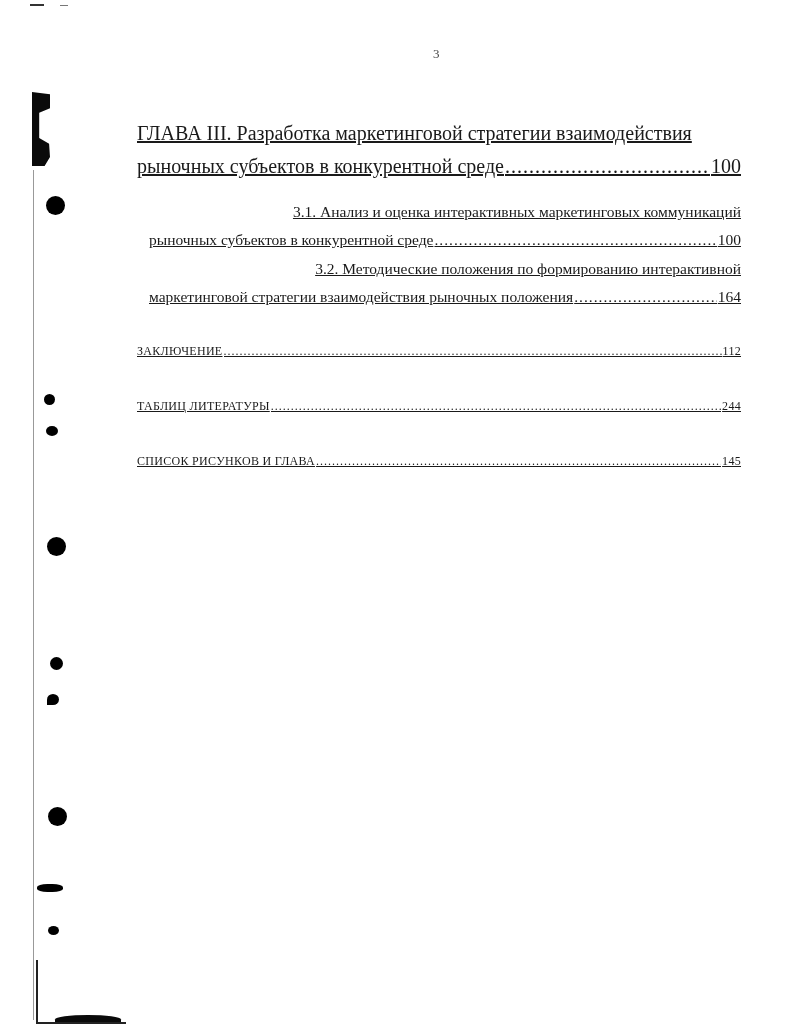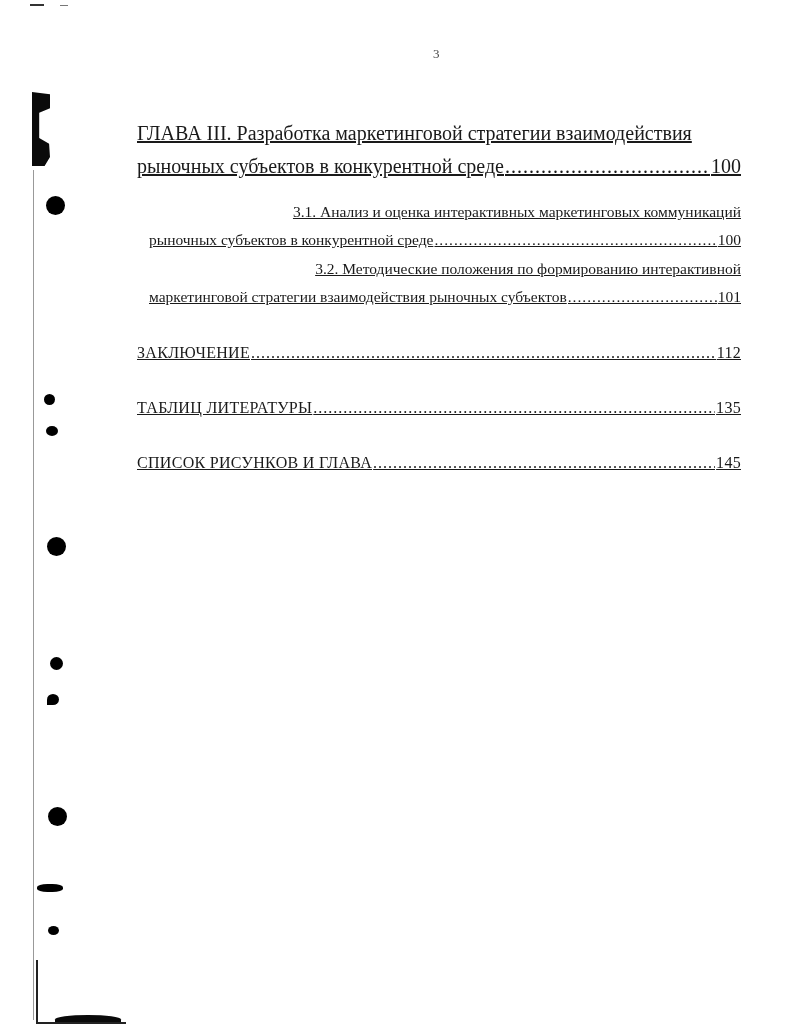--- a/index.html
+++ b/index.html
@@ -18,21 +18,21 @@
     display: flex; align-items: baseline; text-decoration: underline;
   }
   .line .txt { flex: 0 0 auto; }
   .line .dots {
     flex: 1 1 auto; overflow: hidden; white-space: nowrap;
     letter-spacing: 1px; margin: 0 1px;
   }
   .line .pg { flex: 0 0 auto; }
   .chapter { font-size: 20px; }
   .section { font-size: 15.5px; left: 12px !important; width: 592px !important; justify-content: flex-end; }
-  .top { font-size: 16px; letter-spacing: 0.3px; }
+  .top { font-size: 12px; letter-spacing: 0.3px; }
 
   
   .margin-line { position: absolute; background: #888; width: 1px; }
   .hole { position: absolute; background: #000; border-radius: 50%; }
   .blot { position: absolute; background: #0a0a0a; }
 </style>
 </head>
 <body>
 
 <div class="page-number">3</div>
@@ -54,34 +54,34 @@
   <div class="line section" style="top:231px;">
     <span class="txt">рыночных субъектов в конкурентной среде</span>
     <span class="dots">........................................................................................................................................................</span>
     <span class="pg">100</span>
   </div>
 
   <div class="line section" style="top:260px;">
     <span class="txt">3.2. Методические положения по формированию интерактивной</span>
   </div>
   <div class="line section" style="top:288px;">
-    <span class="txt">маркетинговой стратегии взаимодействия рыночных субъектов</span>
+    <span class="txt">маркетинговой стратегии взаимодействия рыночных положения</span>
     <span class="dots">........................................................................................................................................................</span>
-    <span class="pg">101</span>
+    <span class="pg">164</span>
   </div>
 
   <div class="line top" style="top:344px;">
     <span class="txt">ЗАКЛЮЧЕНИЕ</span>
     <span class="dots">........................................................................................................................................................</span>
     <span class="pg">112</span>
   </div>
   <div class="line top" style="top:399px;">
     <span class="txt">ТАБЛИЦ ЛИТЕРАТУРЫ</span>
     <span class="dots">........................................................................................................................................................</span>
-    <span class="pg">135</span>
+    <span class="pg">244</span>
   </div>
   <div class="line top" style="top:454px;">
     <span class="txt">СПИСОК РИСУНКОВ И ГЛАВА</span>
     <span class="dots">........................................................................................................................................................</span>
     <span class="pg">145</span>
   </div>
 </div>
 
 <div class="blot" style="left:30px;top:4px;width:14px;height:2px;background:#333;"></div>
 <div class="blot" style="left:60px;top:5px;width:8px;height:1px;background:#777;"></div>

